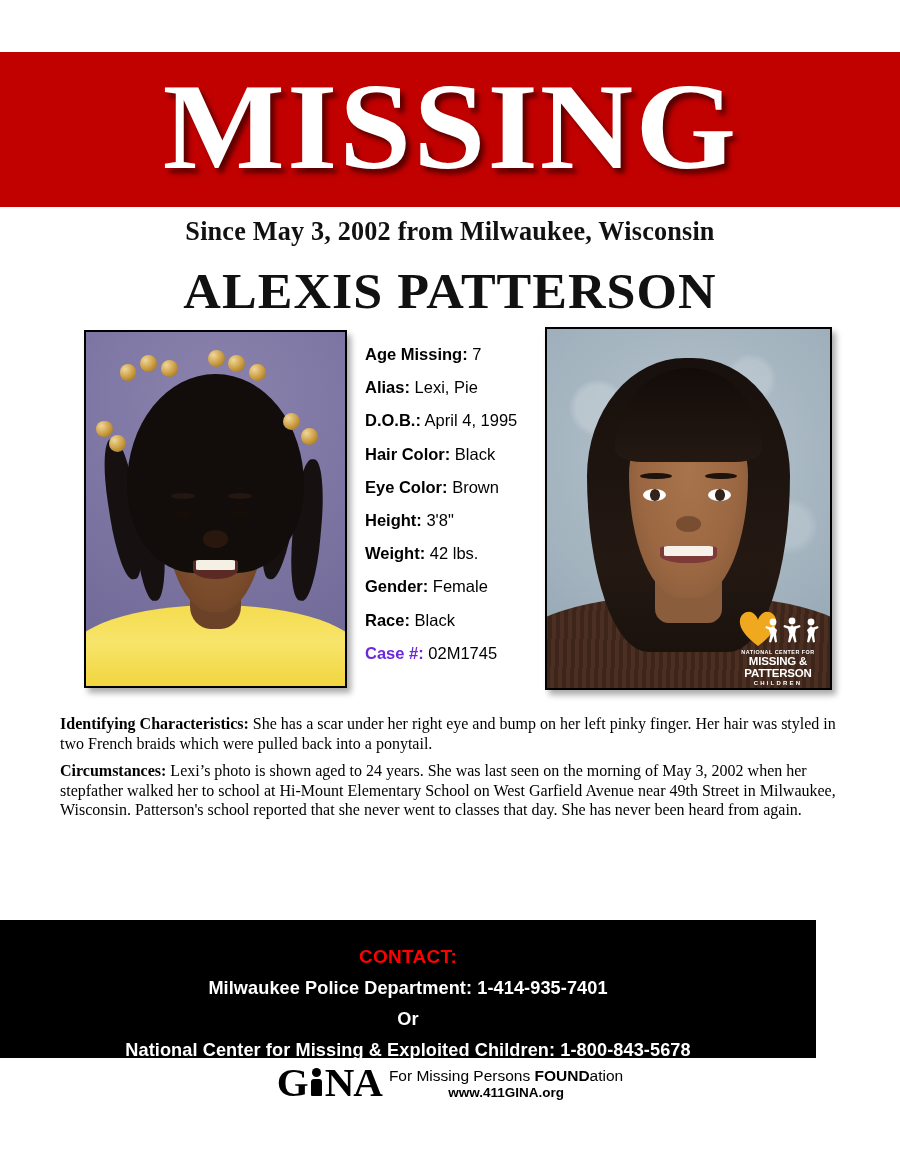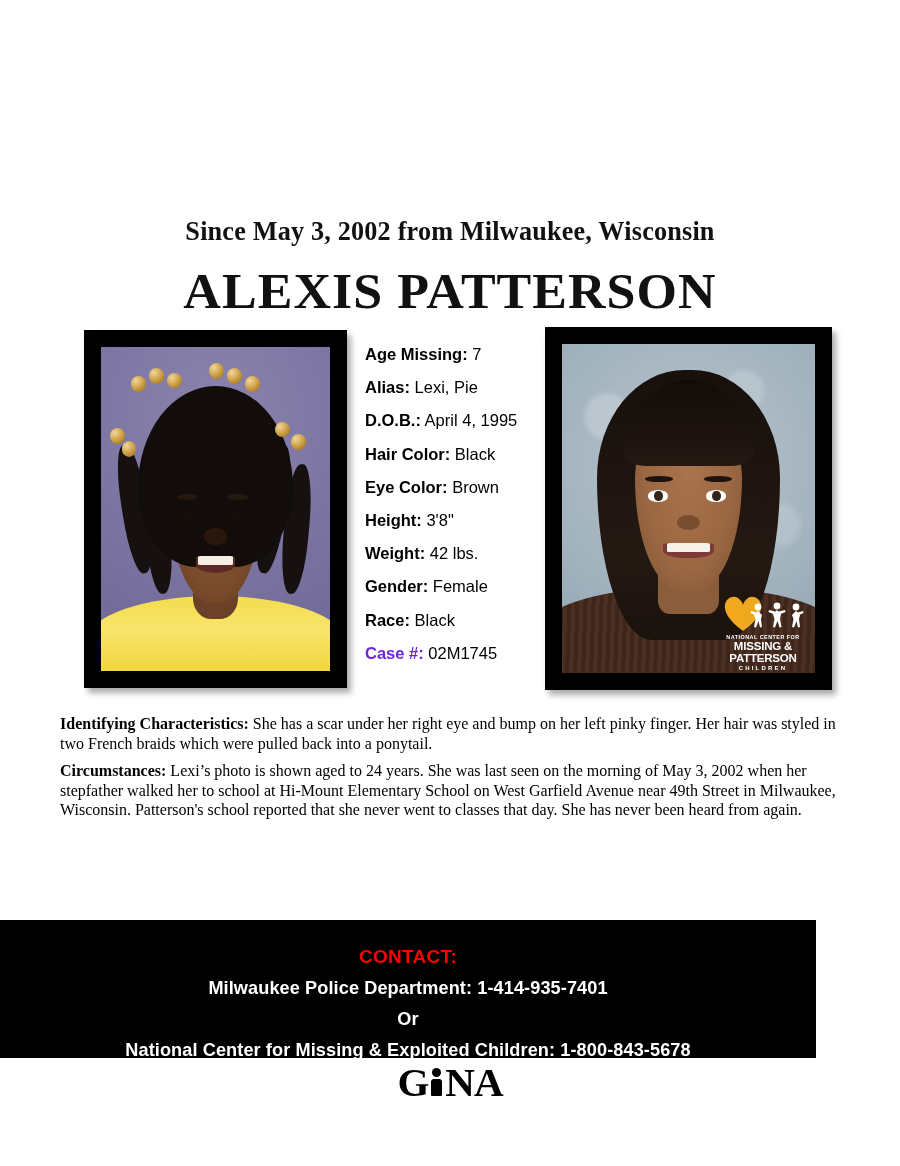--- a/index.html
+++ b/index.html
@@ -56,21 +56,21 @@
     font-size:51px;
     color:#111111;
     letter-spacing:1px;
     transform:scaleX(1.02);
   }
 
   
   .photo-frame {
     position:absolute;
     background:#000000;
-    padding:17px;
+    padding:2px;
     box-shadow:4px 5px 6px rgba(0,0,0,0.33);
   }
   #photo-left  { left:84px;  top:330px; width:263px; height:358px; }
   #photo-right { left:545px; top:327px; width:287px; height:363px; }
   .photo-inner { width:100%; height:100%; position:relative; overflow:hidden; }
 
   
   .child-bg {
     position:absolute; inset:0;
     background:
@@ -300,20 +300,23 @@
     font-family:"Liberation Sans", sans-serif;
     font-weight:700; font-size:13.5px; color:#000000;
     text-align:center; line-height:16px; margin-top:1px;
   }
 </style>
 </head>
 <body>
 
 <div id="poster">
 
+  <div class="banner">
+    <div class="banner-word">MISSING</div>
+  </div>
 
   <div class="since">Since May 3, 2002 from Milwaukee, Wisconsin</div>
 
   <div class="person-name">ALEXIS PATTERSON</div>
 
   <div class="photo-frame" id="photo-left">
     <div class="photo-inner">
       <div class="child-bg"></div>
       <div class="child-shirt"></div>
       <div class="child-neck"></div>
@@ -459,15 +462,21 @@
 
   <div class="gina-wrap">
     <div class="gina-logo">
       <span>G</span>
       <span class="gina-i">
         <span class="head"></span>
           <span class="body"></span>
       </span>
       <span>NA</span>
     </div>
+    <div class="gina-tag">
+      <div class="gina-tag-line1">
+        <span>For Missing Persons </span><b>FOUND</b><span>ation</span>
+      </div>
+      <div class="gina-tag-line2">www.411GINA.org</div>
+    </div>
   </div>
 
 </div>
 
 </body></html>

